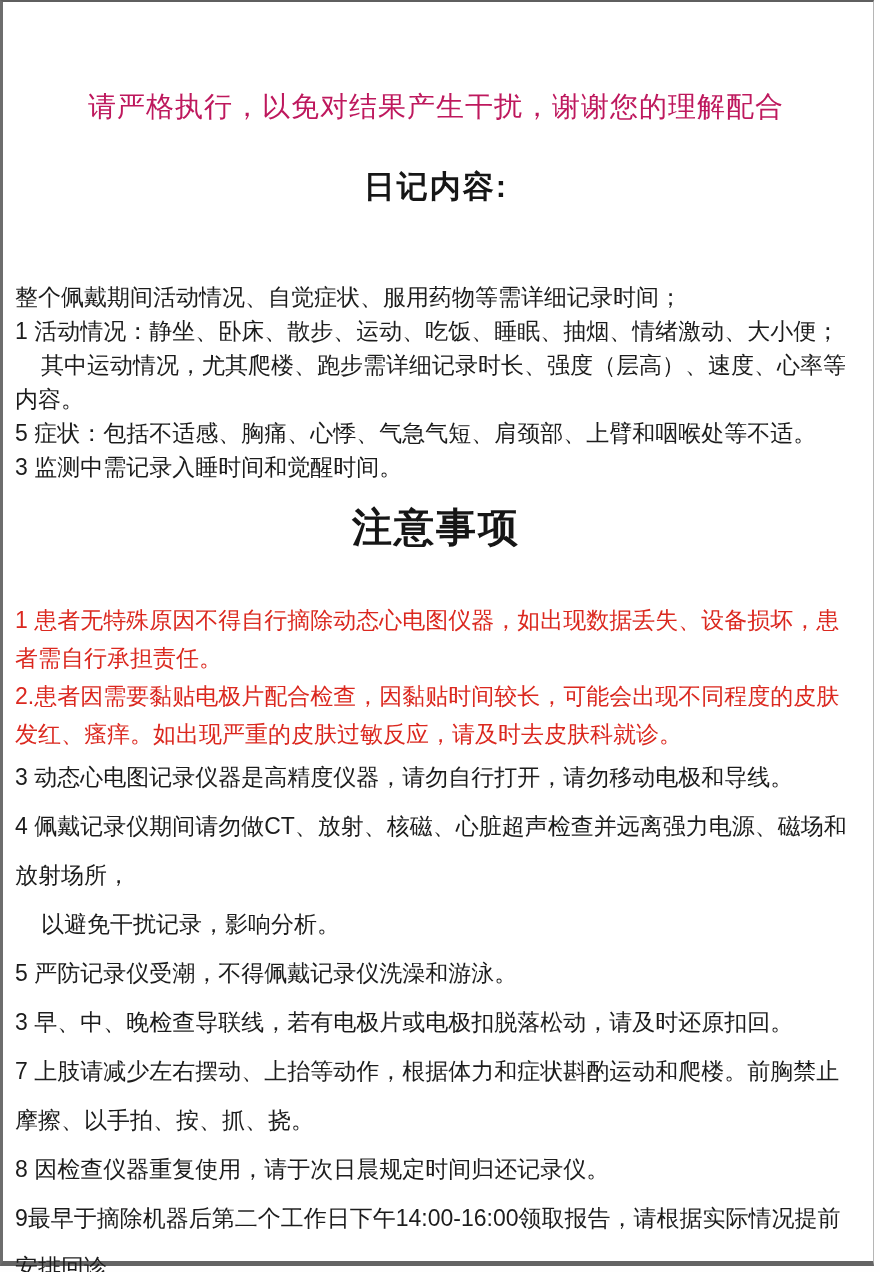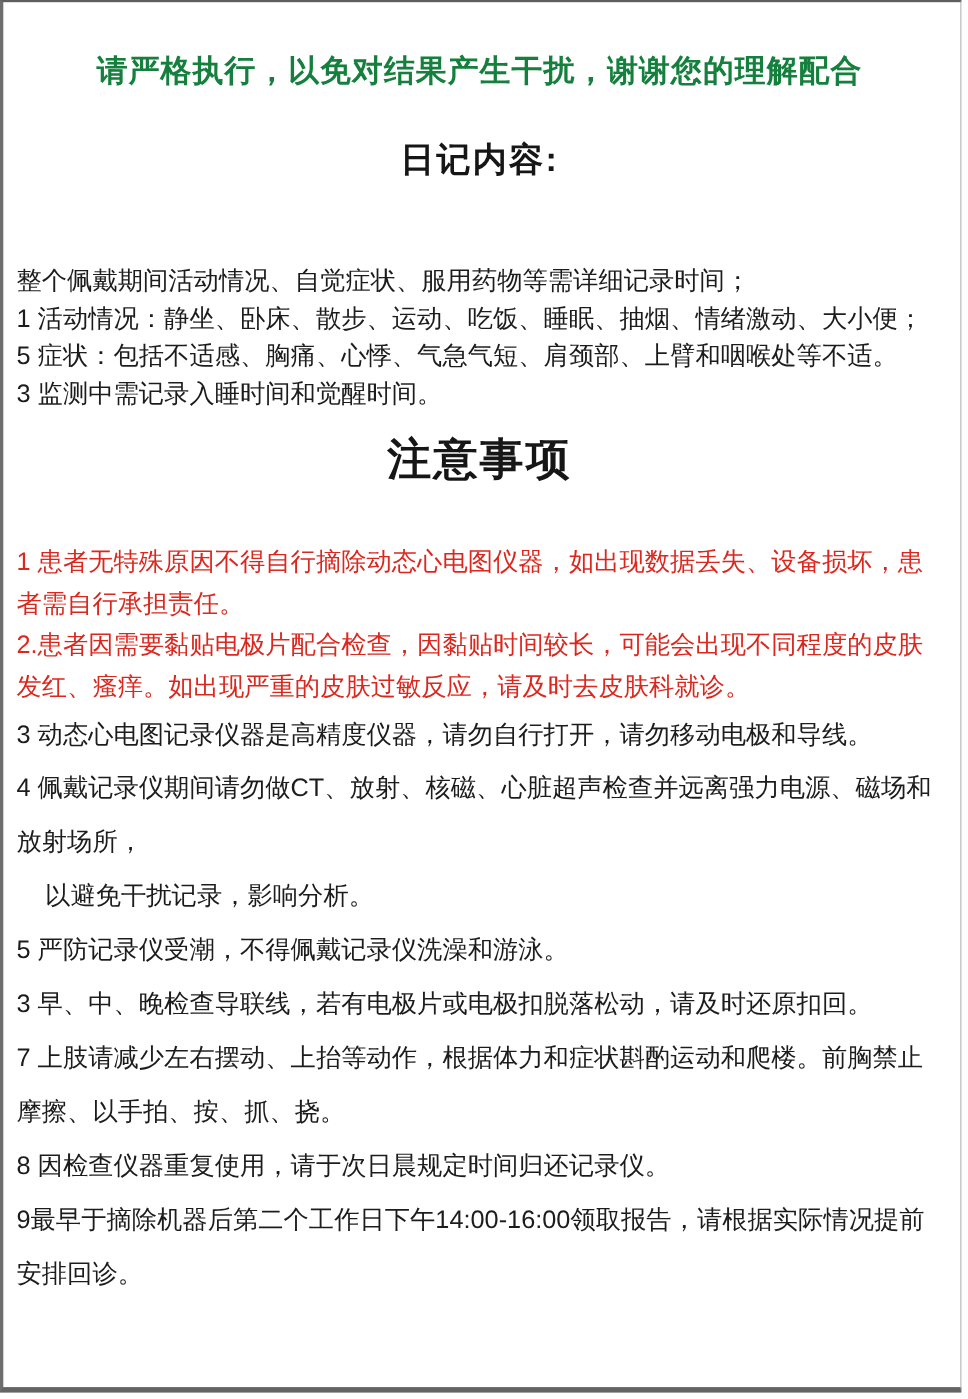--- a/index.html
+++ b/index.html
@@ -23,26 +23,26 @@
     width:874px;
     height:1266px;
     background:#ffffff;
     border-left:3px solid #6d6d6d;
     border-top:2px solid #5f5f5f;
     border-right:1px solid #b5b5b5;
     border-bottom:5px solid #646464;
     padding:0 16px 0 12px;
   }
   .warning-heading{
-    margin:44px 0 0 0;
+    margin:86px 0 0 0;
     text-align:center;
     font-size:28px;
-    font-weight:bold;
+    font-weight:normal;
     letter-spacing:1px;
-    color:#15803d;
+    color:#be185d;
   }
   .diary-title{
     margin:40px 0 0 0;
     text-align:center;
     font-size:31px;
     font-weight:bold;
     color:#161616;
     letter-spacing:2px;
   }
   .diary-lines{
@@ -86,20 +86,21 @@
   <div class="sheet">
 
     <p class="warning-heading">请严格执行，以免对结果产生干扰，谢谢您的理解配合</p>
 
     <p class="diary-title">日记内容:</p>
 
     <div class="diary-lines">
 
     <p>整个佩戴期间活动情况、自觉症状、服用药物等需详细记录时间；</p>
         <p>1 活动情况：静坐、卧床、散步、运动、吃饭、睡眠、抽烟、情绪激动、大小便；</p>
+        <p class="indent">其中运动情况，尤其爬楼、跑步需详细记录时长、强度（层高）、速度、心率等内容。</p>
         <p>5 症状：包括不适感、胸痛、心悸、气急气短、肩颈部、上臂和咽喉处等不适。</p>
         <p>3 监测中需记录入睡时间和觉醒时间。</p>
       </div>
 
     <p class="notes-title">注意事项</p>
 
     <div class="notes">
 
     <p class="red">1 患者无特殊原因不得自行摘除动态心电图仪器，如出现数据丢失、设备损坏，患者需自行承担责任。</p>
         <p class="red">2.患者因需要黏贴电极片配合检查，因黏贴时间较长，可能会出现不同程度的皮肤发红、瘙痒。如出现严重的皮肤过敏反应，请及时去皮肤科就诊。</p>

